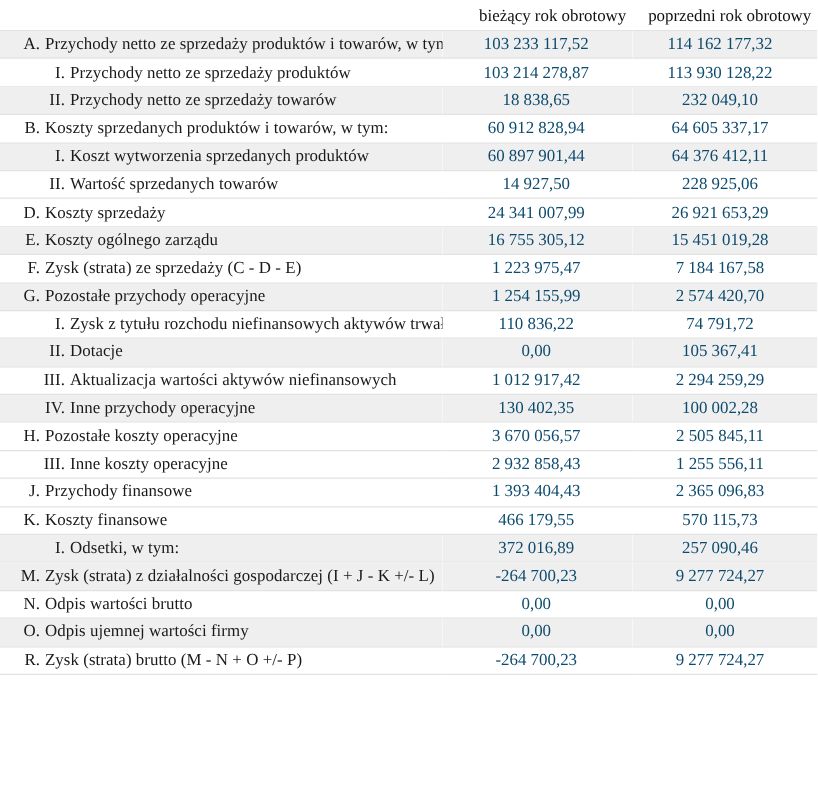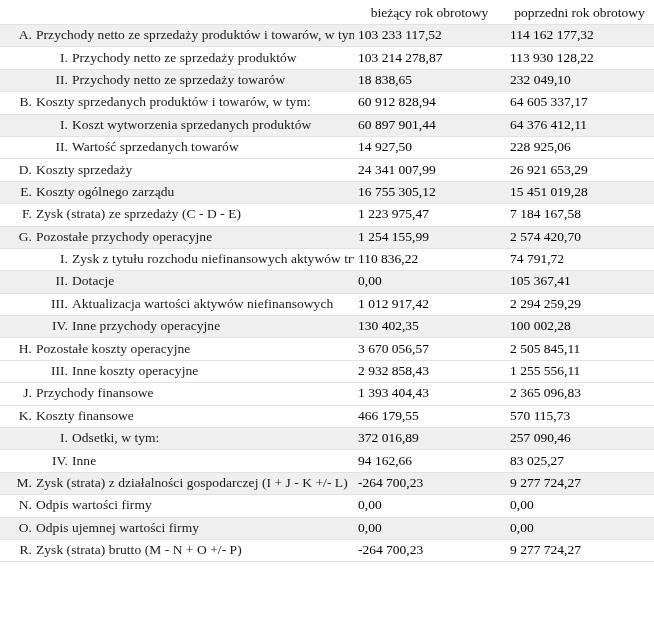--- a/index.html
+++ b/index.html
@@ -29,52 +29,52 @@
     font-weight: normal;
     color: #111111;
     background: #ffffff;
     padding: 2px 4px 3px 4px;
     height: 19px;
     vertical-align: bottom;
     border: none;
     font-size: 13.5px;
   }
   tr.head-row th.h-label { background: #ffffff; }
-  tr.head-row th.h-val { text-align: center; padding-right: 5px; }
+  tr.head-row th.h-val { text-align: right; padding-right: 5px; }
 
   tbody tr { height: 22.4px; }
   tbody tr.alt { background: #efefef; }
   tbody tr.plain { background: #ffffff; }
 
   tbody td {
     border-top: 1px solid #e2e2e2;
     border-bottom: 1px solid #e2e2e2;
     padding: 1px 4px 2px 4px;
     vertical-align: middle;
     white-space: nowrap;
     overflow: hidden;
   }
   td.label {
     text-align: left;
-    padding-left: 16px;
+    padding-left: 0;
     color: #1a1a1a;
     letter-spacing: 0.05px;
   }
   td.label .num-marker {
     display: inline-block;
     min-width: 26px;
     text-align: right;
     padding-right: 4px;
   }
   td.label.lvl1 { padding-left: 6px; }
   td.label.lvl2 .num-marker { min-width: 52px; }
 
   td.val {
-    text-align: left;
-    color: #000000;
+    text-align: center;
+    color: #0c4a6e;
     padding-right: 5px;
     font-variant-numeric: lining-nums;
   }
   td.val.cur { padding-right: 6px; }
   td.val.prev { padding-right: 12px; }
 </style>
 </head>
 <body>
 
 <table class="pnl">
@@ -179,32 +179,27 @@
       <tr class="plain">
         <td class="label lvl1"><span class="num-marker">K.</span><span>Koszty finansowe</span></td>
         <td class="val cur">466 179,55</td>
         <td class="val prev">570 115,73</td>
       </tr>
       <tr class="alt">
         <td class="label lvl2"><span class="num-marker">I.</span><span>Odsetki, w tym:</span></td>
         <td class="val cur">372 016,89</td>
         <td class="val prev">257 090,46</td>
       </tr>
-      <tr class="plain">
-        <td class="label lvl2"><span class="num-marker">IV.</span><span>Inne</span></td>
-        <td class="val cur">94 162,66</td>
-        <td class="val prev">83 025,27</td>
-      </tr>
       <tr class="alt">
         <td class="label lvl1"><span class="num-marker">M.</span><span>Zysk (strata) z działalności gospodarczej (I + J - K +/- L)</span></td>
         <td class="val cur">-264 700,23</td>
         <td class="val prev">9 277 724,27</td>
       </tr>
       <tr class="plain">
-        <td class="label lvl1"><span class="num-marker">N.</span><span>Odpis wartości firmy</span></td>
+        <td class="label lvl1"><span class="num-marker">N.</span><span>Odpis wartości brutto</span></td>
         <td class="val cur">0,00</td>
         <td class="val prev">0,00</td>
       </tr>
       <tr class="alt">
         <td class="label lvl1"><span class="num-marker">O.</span><span>Odpis ujemnej wartości firmy</span></td>
         <td class="val cur">0,00</td>
         <td class="val prev">0,00</td>
       </tr>
       <tr class="plain">
         <td class="label lvl1"><span class="num-marker">R.</span><span>Zysk (strata) brutto (M - N + O +/- P)</span></td>

